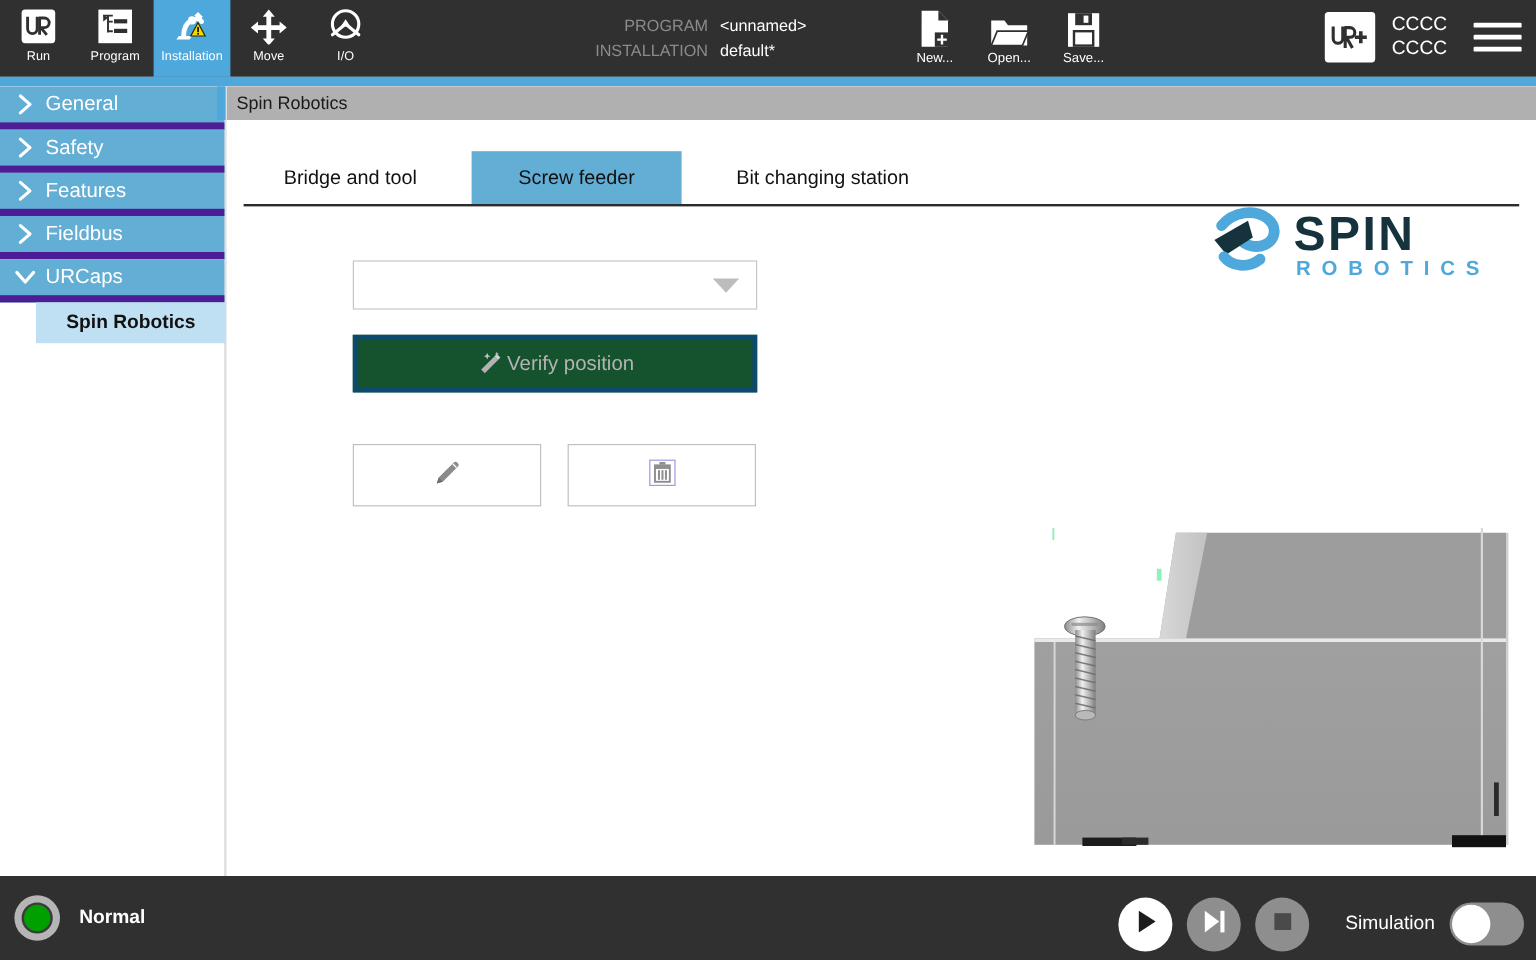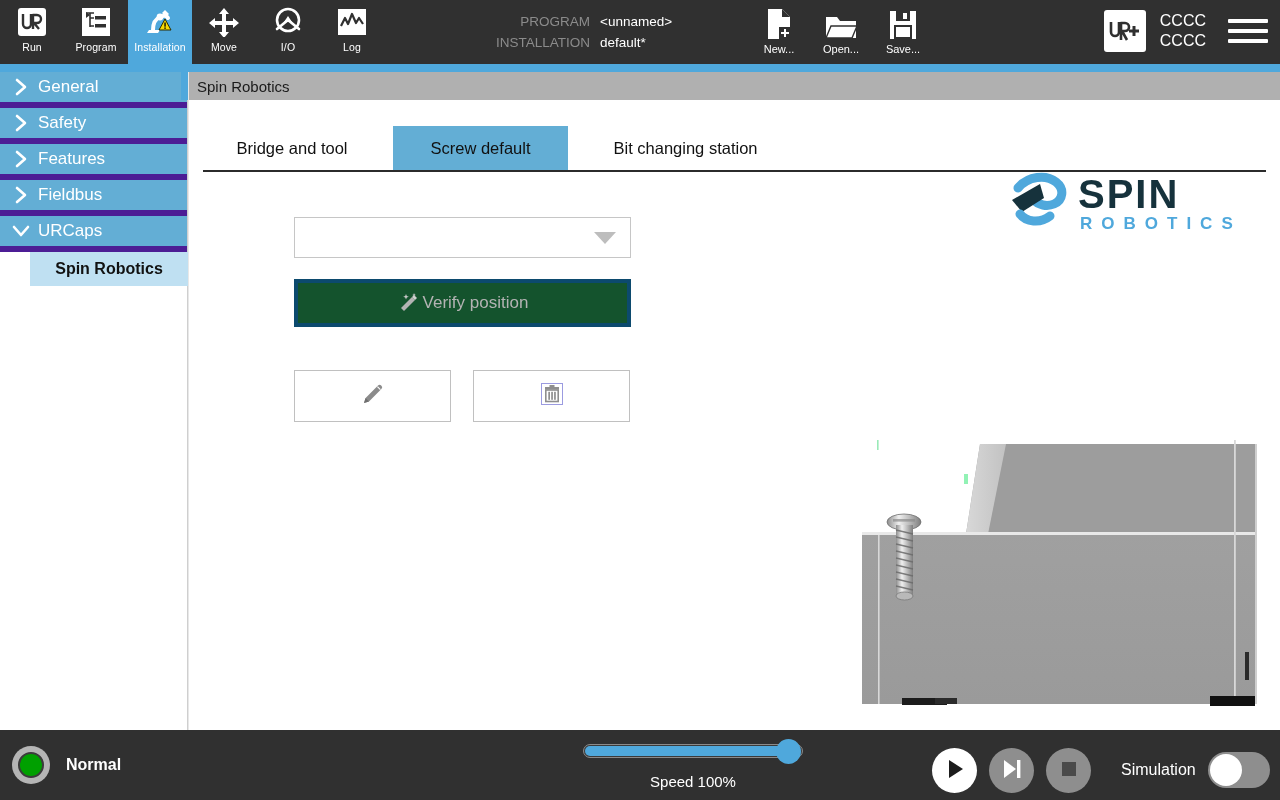--- a/index.html
+++ b/index.html
@@ -197,29 +197,20 @@
         <div class="nav-ico">
           <svg width="32" height="30" viewBox="0 0 32 30">
               <circle cx="16" cy="13" r="11" stroke="#fff" stroke-width="2.6" fill="none"></circle>
               <path d="M5 22l11-9 11 9" stroke="#fff" stroke-width="2.6" fill="none" stroke-linecap="round"></path>
               <path d="M16 9l4 6h-8z" fill="#fff"></path>
             </svg>
         </div>
         <div class="nav-label">I/O</div>
       </div>
 
-      <div class="nav-item">
-        <div class="nav-ico">
-          <svg width="30" height="30" viewBox="0 0 30 30">
-              <rect x="1" y="2" width="28" height="26" fill="#fff"></rect>
-              <path d="M4 19l4-8 3 6 4-10 4 9 3-5 4 6" stroke="#303030" stroke-width="2.2" fill="none" stroke-linejoin="round"></path>
-            </svg>
-        </div>
-        <div class="nav-label">Log</div>
-      </div>
     </div>
 
     <div class="hdr-meta">
       <div class="row">
         <div class="k">PROGRAM</div>
         <div class="v">&lt;unnamed&gt;</div>
       </div>
       <div class="row">
         <div class="k">INSTALLATION</div>
         <div class="v">default*</div>
@@ -337,21 +328,21 @@
         <div class="title-accent"></div>
         <div class="title-txt">Spin Robotics</div>
       </div>
 
       <div class="tabs">
         <div class="tabs-line"></div>
         <div class="tab" style="left:14px;width:178px;">
           <span>Bridge and tool</span>
         </div>
         <div class="tab active" style="left:204px;width:175px;">
-          <span>Screw default</span>
+          <span>Screw feeder</span>
         </div>
         <div class="tab" style="left:389px;width:215px;">
           <span>Bit changing station</span>
         </div>
       </div>
 
       <div class="panel">
 
         <div class="logo">
           <svg width="262" height="72" viewBox="0 0 262 72">
@@ -470,27 +461,20 @@
 
   <div class="footer">
 
     <div class="robot-state">
       <div class="led-ring">
         <div class="led"></div>
       </div>
       <div class="state-txt">Normal</div>
     </div>
 
-    <div class="speed-wrap">
-      <div class="speed-track">
-        <div class="speed-fill"></div>
-        <div class="speed-knob"></div>
-      </div>
-      <div class="speed-label">Speed 100%</div>
-    </div>
 
     <div class="transport">
       <div class="tbtn on">
         <span>
           <svg width="20" height="22" viewBox="0 0 20 22">
               <path d="M4 2l14 9-14 9z" fill="#1c1c1c"></path>
             </svg>
         </span>
       </div>
       <div class="tbtn off">

